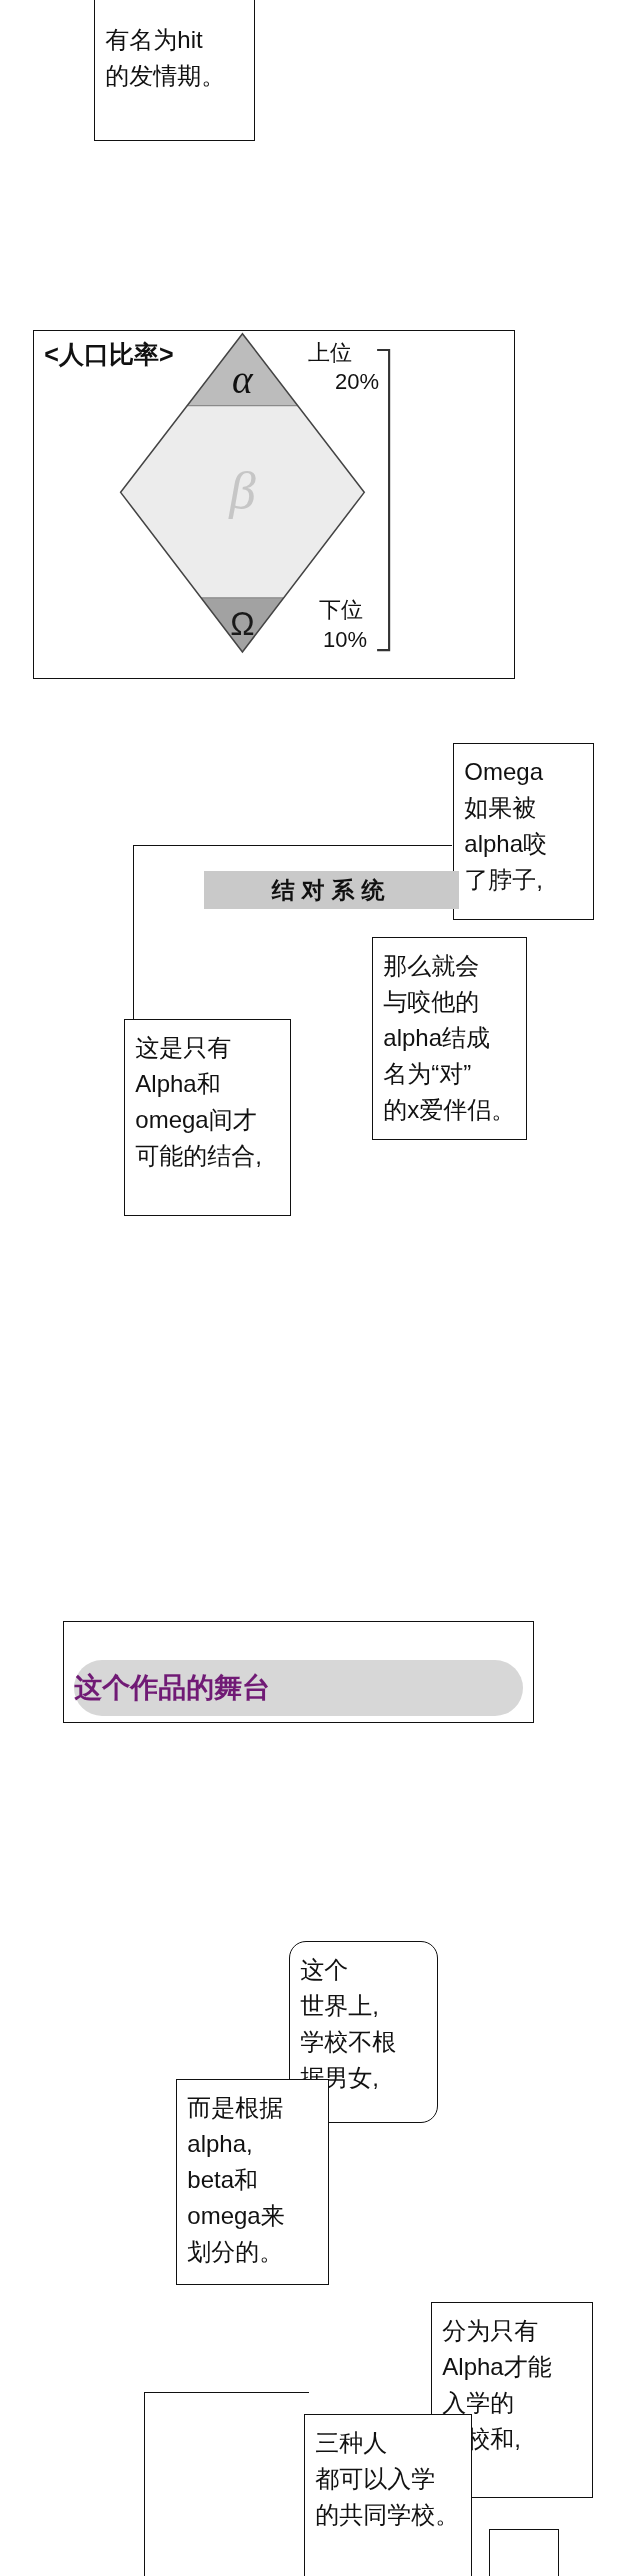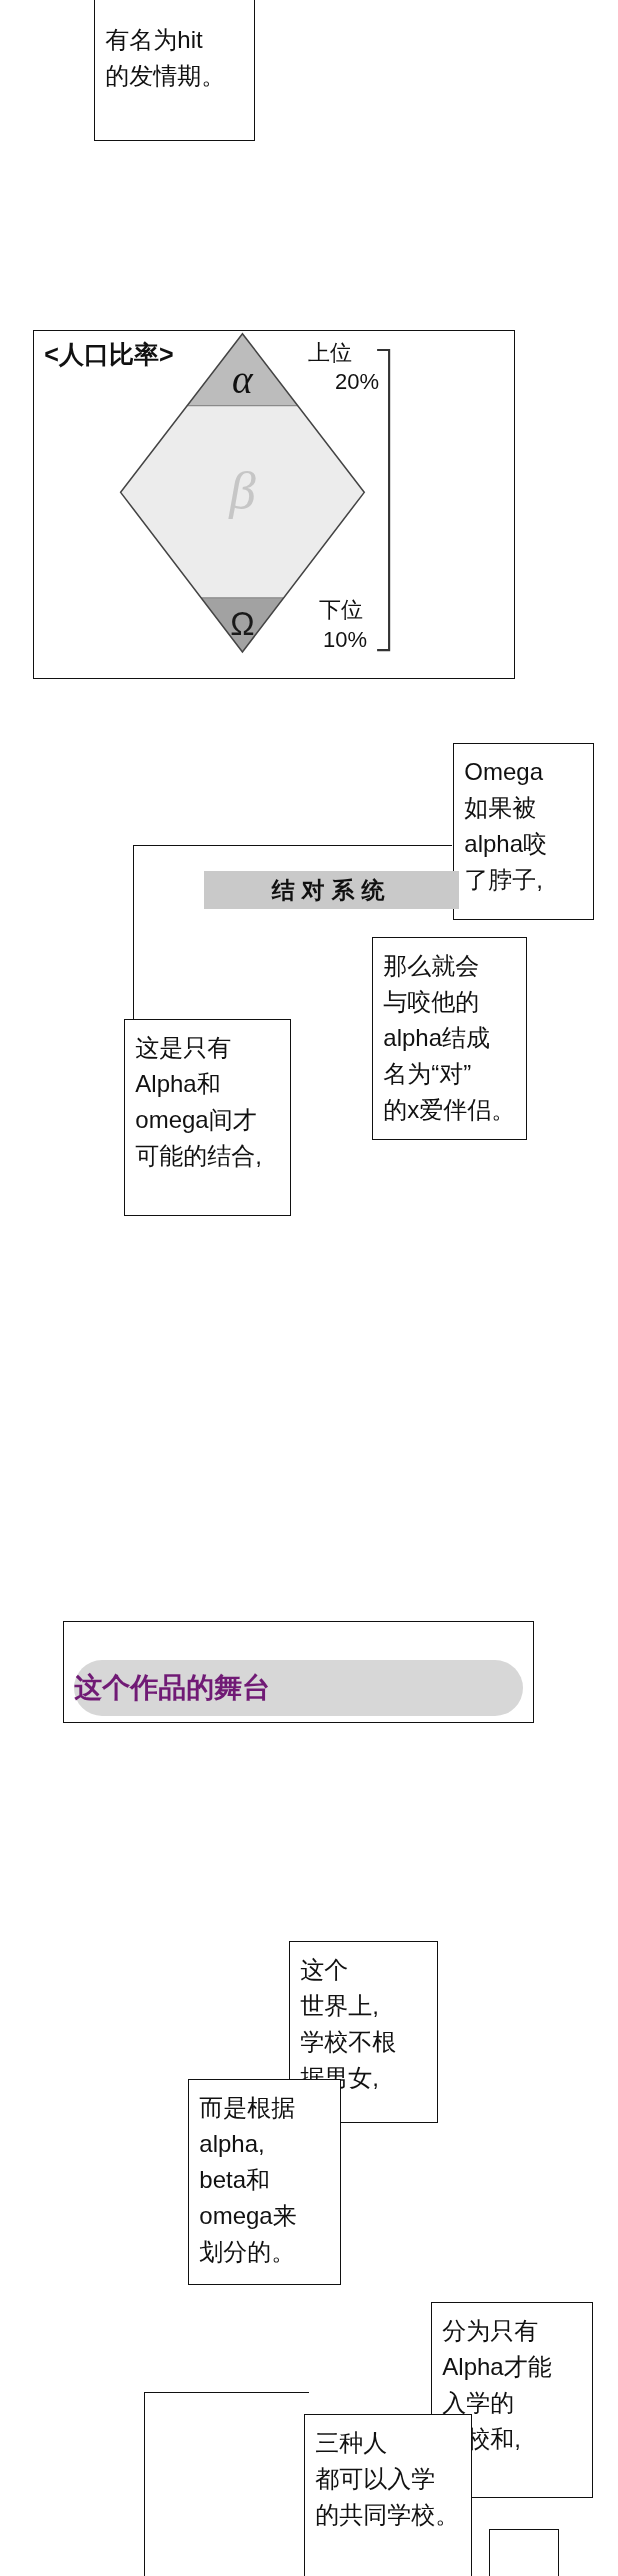--- a/index.html
+++ b/index.html
@@ -86,26 +86,26 @@
 omega间才
 可能的结合,</div>
 
 
   <div class="stage-outer" style="left:63px;top:1621px;width:471px;height:102px;">
     <div class="stage-pill">
       <span>这个作品的舞台</span>
     </div>
   </div>
 
-  <div class="box" style="left:289px;top:1941px;width:149px;min-height:182px;">这个
+  <div class="box" style="left:289px;top:1941px;width:149px;min-height:182px;border-radius:17px;">这个
 世界上,
 学校不根
 据男女,</div>
 
-  <div class="box" style="left:176px;top:2079px;width:153px;min-height:206px;margin-left:12px;">而是根据
+  <div class="box" style="left:176px;top:2079px;width:153px;min-height:206px;">而是根据
 alpha,
 beta和
 omega来
 划分的。</div>
 
   <div class="box" style="left:431px;top:2302px;width:162px;min-height:196px;">分为只有
 Alpha才能
 入学的
 学校和,</div>
 

